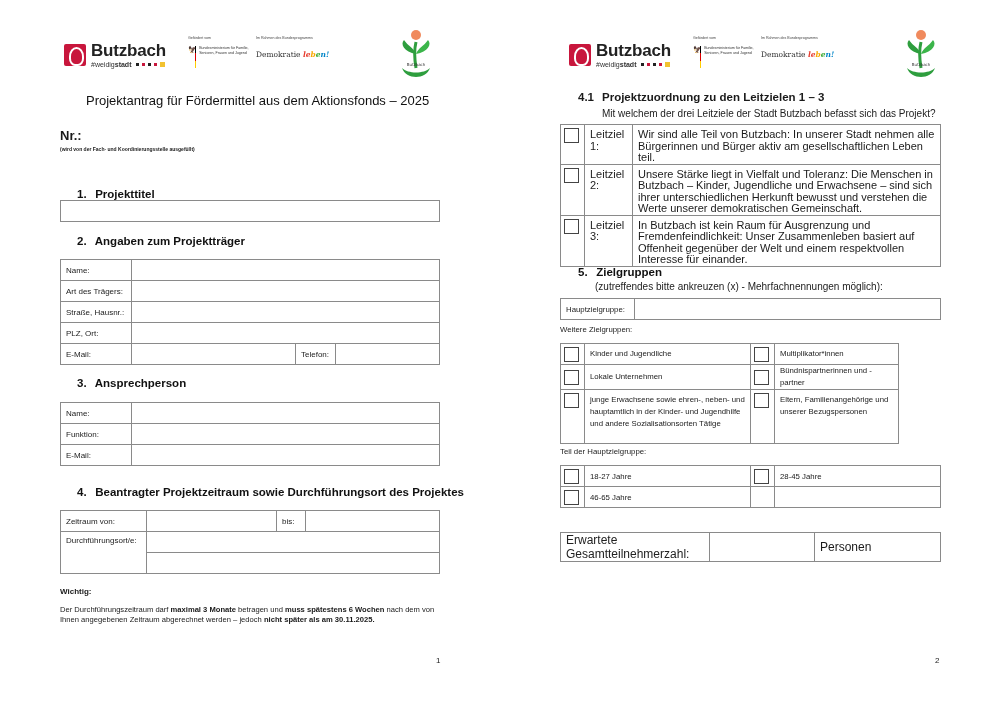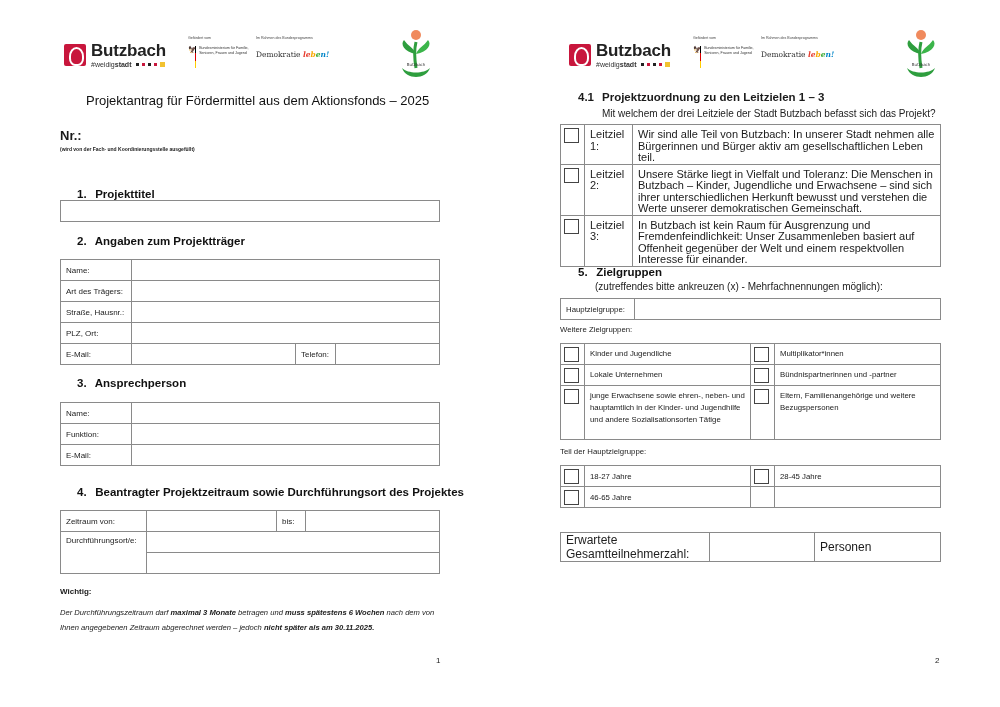--- a/index.html
+++ b/index.html
@@ -44,21 +44,21 @@
   .nr-note { position: absolute; left: 60px; top: 146px; font-weight: bold; font-size: 5px; }
   .sec-h { position: absolute; font-weight: bold; font-size: 11.5px; color: #111; }
   .sec-h .num { display: inline-block; width: 15px; }
 
   table.form { position: absolute; border-collapse: collapse; font-size: 8px; }
   table.form td { border: 1px solid #8a8a8a; padding: 0 5px; vertical-align: middle; height: 21px; }
   table.form td.lbl { color: #222; }
   table.form td.top { vertical-align: top; padding-top: 4px; }
 
   .wichtig { position: absolute; left: 60px; top: 587px; font-weight: bold; font-size: 8px; }
-  .note-p { position: absolute; left: 60px; top: 605px; width: 384px; font-size: 7.6px; line-height: 15px; font-style: italic; }
+  .note-p { position: absolute; left: 60px; top: 605px; width: 384px; font-size: 7.6px; line-height: 10px; }
   .note-p b { font-weight: bold; }
   .pagenum { position: absolute; top: 656px; font-size: 8px; }
 
   
   .p2-h41 { position: absolute; left: 73px; top: 91px; font-weight: bold; font-size: 11.5px; }
   .p2-h41 .num { display: inline-block; width: 24px; }
   .p2-sub { position: absolute; font-size: 10px; color: #222; }
   .cb { display: inline-block; width: 15px; height: 15px; border: 1px solid #444; background: #fff; vertical-align: middle; }
   table.form td.cbcell { width: 24px; padding: 0 0 0 3px; }
   table.form td.cbcell.top { padding-top: 3px; }
@@ -266,39 +266,39 @@
     <tbody>
         <tr>
       <td class="lbl" style="width:74px;">Hauptzielgruppe:</td>
       <td></td>
     </tr>
   </tbody>
     </table>
 
   <div class="para-label" style="left:55px; top:325px;">Weitere Zielgruppen:</div>
 
-  <table class="form" style="left:55px; top:343px; width:381px; font-size:7.8px; line-height:12px;">
+  <table class="form" style="left:55px; top:343px; width:339px; font-size:7.8px; line-height:12px;">
     <tbody>
         <tr>
       <td class="cbcell"><span class="cb"></span></td>
       <td style="width:166px;">Kinder und Jugendliche</td>
       <td class="cbcell"><span class="cb"></span></td>
       <td>Multiplikator*innen</td>
     </tr>
     <tr>
       <td class="cbcell"><span class="cb"></span></td>
       <td>Lokale Unternehmen</td>
       <td class="cbcell"><span class="cb"></span></td>
       <td>Bündnispartnerinnen und -partner</td>
     </tr>
     <tr>
       <td class="cbcell top" style="height:54px;"><span class="cb"></span></td>
       <td class="top">junge Erwachsene sowie ehren-, neben- und hauptamtlich in der Kinder- und Jugendhilfe und andere Sozialisationsorten Tätige</td>
       <td class="cbcell top"><span class="cb"></span></td>
-      <td class="top">Eltern, Familienangehörige und weitere Bezugspersonen</td>
+      <td class="top">Eltern, Familienangehörige und unserer Bezugspersonen</td>
     </tr>
   </tbody>
     </table>
 
   <div class="para-label" style="left:55px; top:447px;">Teil der Hauptzielgruppe:</div>
 
   <table class="form" style="left:55px; top:465px; width:381px; font-size:7.8px;">
     <tbody>
     <tr>
       <td class="cbcell"><span class="cb"></span></td>

